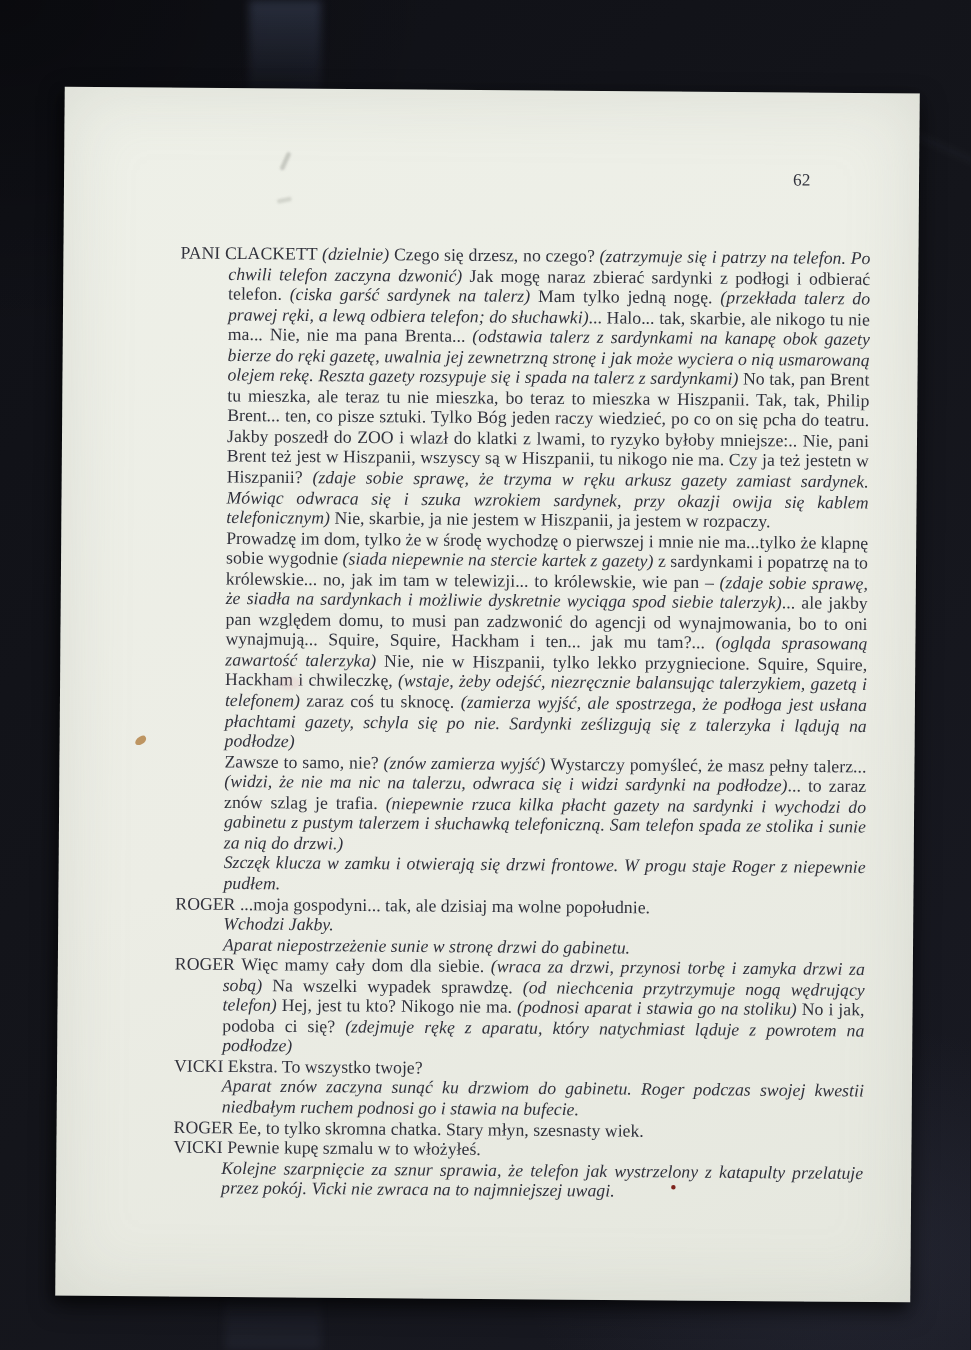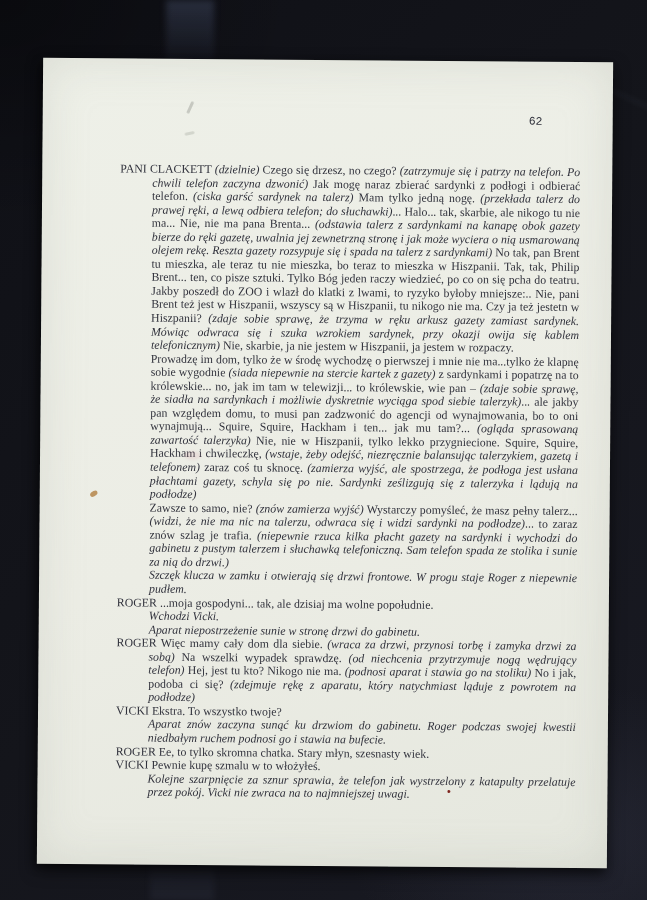--- a/index.html
+++ b/index.html
@@ -44,21 +44,21 @@
     transform:rotate(0.45deg);
     box-shadow:0 6px 16px rgba(0,0,0,0.55), -3px 4px 8px rgba(0,0,0,0.35);
   }
   .paper::after{
     content:"";position:absolute;inset:0;
     box-shadow:inset 0 0 46px rgba(170,172,160,0.28);
     pointer-events:none;
   }
   .pagenum{
     position:absolute;left:486px;top:53px;
-    font-size:11.5px;color:var(--ink);font-family:Liberation Mono, monospace;
+    font-size:11.5px;color:var(--ink);
   }
   .text{
     position:absolute;left:78px;top:104px;width:460px;
     font-size:11.8px;line-height:13.55px;
     color:var(--ink);
     text-align:justify;
     letter-spacing:0.02px;
   }
   .para{margin:0;padding-left:32px;}
   .para.hanging{text-indent:-32px;}
@@ -100,21 +100,21 @@
   <div class="crease"></div>
 
   <div class="paper">
     <div class="pagenum">62</div>
     <div class="text">
         <p class="para hanging"><span class="speaker">PANI CLACKETT</span> <span class="seg italic">(dzielnie)</span><span class="seg"> Czego się drzesz, no czego? </span><span class="seg italic">(zatrzymuje się i patrzy na telefon. Po chwili telefon zaczyna dzwonić)</span><span class="seg"> Jak mogę naraz zbierać sardynki z podłogi i odbierać telefon. </span><span class="seg italic">(ciska garść sardynek na talerz)</span><span class="seg"> Mam tylko jedną nogę. </span><span class="seg italic">(przekłada talerz do prawej ręki, a lewą odbiera telefon; do słuchawki)</span><span class="seg">... Halo... tak, skarbie, ale nikogo tu nie ma... Nie, nie ma pana Brenta... </span><span class="seg italic">(odstawia talerz z sardynkami na kanapę obok gazety bierze do ręki gazetę, uwalnia jej zewnetrzną stronę i jak może wyciera o nią usmarowaną olejem rekę. Reszta gazety rozsypuje się i spada na talerz z sardynkami)</span><span class="seg"> No tak, pan Brent tu mieszka, ale teraz tu nie mieszka, bo teraz to mieszka w Hiszpanii. Tak, tak, Philip Brent... ten, co pisze sztuki. Tylko Bóg jeden raczy wiedzieć, po co on się pcha do teatru. Jakby poszedł do ZOO i wlazł do klatki z lwami, to ryzyko byłoby mniejsze:.. Nie, pani Brent też jest w Hiszpanii, wszyscy są w Hiszpanii, tu nikogo nie ma. Czy ja też jestetn w Hiszpanii? </span><span class="seg italic">(zdaje sobie sprawę, że trzyma w ręku arkusz gazety zamiast sardynek. Mówiąc odwraca się i szuka wzrokiem sardynek, przy okazji owija się kablem telefonicznym)</span><span class="seg"> Nie, skarbie, ja nie jestem w Hiszpanii, ja jestem w rozpaczy.</span></p>
         <p class="para block"><span class="seg">Prowadzę im dom, tylko że w środę wychodzę o pierwszej i mnie nie ma...tylko że klapnę sobie wygodnie </span><span class="seg italic">(siada niepewnie na stercie kartek z gazety)</span><span class="seg"> z sardynkami i popatrzę na to królewskie... no, jak im tam w telewizji... to królewskie, wie pan – </span><span class="seg italic">(zdaje sobie sprawę, że siadła na sardynkach i możliwie dyskretnie wyciąga spod siebie talerzyk)</span><span class="seg">... ale jakby pan względem domu, to musi pan zadzwonić do agencji od wynajmowania, bo to oni wynajmują... Squire, Squire, Hackham i ten... jak mu tam?... </span><span class="seg italic">(ogląda sprasowaną zawartość talerzyka)</span><span class="seg"> Nie, nie w Hiszpanii, tylko lekko przygniecione. Squire, Squire, Hackham i chwileczkę, </span><span class="seg italic">(wstaje, żeby odejść, niezręcznie balansując talerzykiem, gazetą i telefonem)</span><span class="seg"> zaraz coś tu sknocę. </span><span class="seg italic">(zamierza wyjść, ale spostrzega, że podłoga jest usłana płachtami gazety, schyla się po nie. Sardynki ześlizgują się z talerzyka i lądują na podłodze)</span></p>
         <p class="para block"><span class="seg">Zawsze to samo, nie? </span><span class="seg italic">(znów zamierza wyjść)</span><span class="seg"> Wystarczy pomyśleć, że masz pełny talerz... </span><span class="seg italic">(widzi, że nie ma nic na talerzu, odwraca się i widzi sardynki na podłodze)</span><span class="seg">... to zaraz znów szlag je trafia. </span><span class="seg italic">(niepewnie rzuca kilka płacht gazety na sardynki i wychodzi do gabinetu z pustym talerzem i słuchawką telefoniczną. Sam telefon spada ze stolika i sunie za nią do drzwi.)</span></p>
         <p class="para direction"><span class="seg italic">Szczęk klucza w zamku i otwierają się drzwi frontowe. W progu staje Roger z niepewnie pudłem.</span></p>
         <p class="para hanging"><span class="speaker">ROGER</span> <span class="seg">...moja gospodyni... tak, ale dzisiaj ma wolne popołudnie.</span></p>
-        <p class="para direction"><span class="seg italic">Wchodzi Vicki.</span></p>
+        <p class="para direction"><span class="seg italic">Wchodzi Jakby.</span></p>
         <p class="para direction"><span class="seg italic">Aparat niepostrzeżenie sunie w stronę drzwi do gabinetu.</span></p>
         <p class="para hanging"><span class="speaker">ROGER</span> <span class="seg">Więc mamy cały dom dla siebie. </span><span class="seg italic">(wraca za drzwi, przynosi torbę i zamyka drzwi za sobą)</span><span class="seg"> Na wszelki wypadek sprawdzę. </span><span class="seg italic">(od niechcenia przytrzymuje nogą wędrujący telefon)</span><span class="seg"> Hej, jest tu kto? Nikogo nie ma. </span><span class="seg italic">(podnosi aparat i stawia go na stoliku)</span><span class="seg"> No i jak, podoba ci się? </span><span class="seg italic">(zdejmuje rękę z aparatu, który natychmiast ląduje z powrotem na podłodze)</span></p>
         <p class="para hanging"><span class="speaker">VICKI</span> <span class="seg">Ekstra. To wszystko twoje?</span></p>
         <p class="para direction"><span class="seg italic">Aparat znów zaczyna sunąć ku drzwiom do gabinetu. Roger podczas swojej kwestii niedbałym ruchem podnosi go i stawia na bufecie.</span></p>
         <p class="para hanging"><span class="speaker">ROGER</span> <span class="seg">Ee, to tylko skromna chatka. Stary młyn, szesnasty wiek.</span></p>
         <p class="para hanging"><span class="speaker">VICKI</span> <span class="seg">Pewnie kupę szmalu w to włożyłeś.</span></p>
         <p class="para direction"><span class="seg italic">Kolejne szarpnięcie za sznur sprawia, że telefon jak wystrzelony z katapulty przelatuje przez pokój. Vicki nie zwraca na to najmniejszej uwagi.</span></p>
       </div>
 
     <div class="smudge smudge-gray1"></div>

